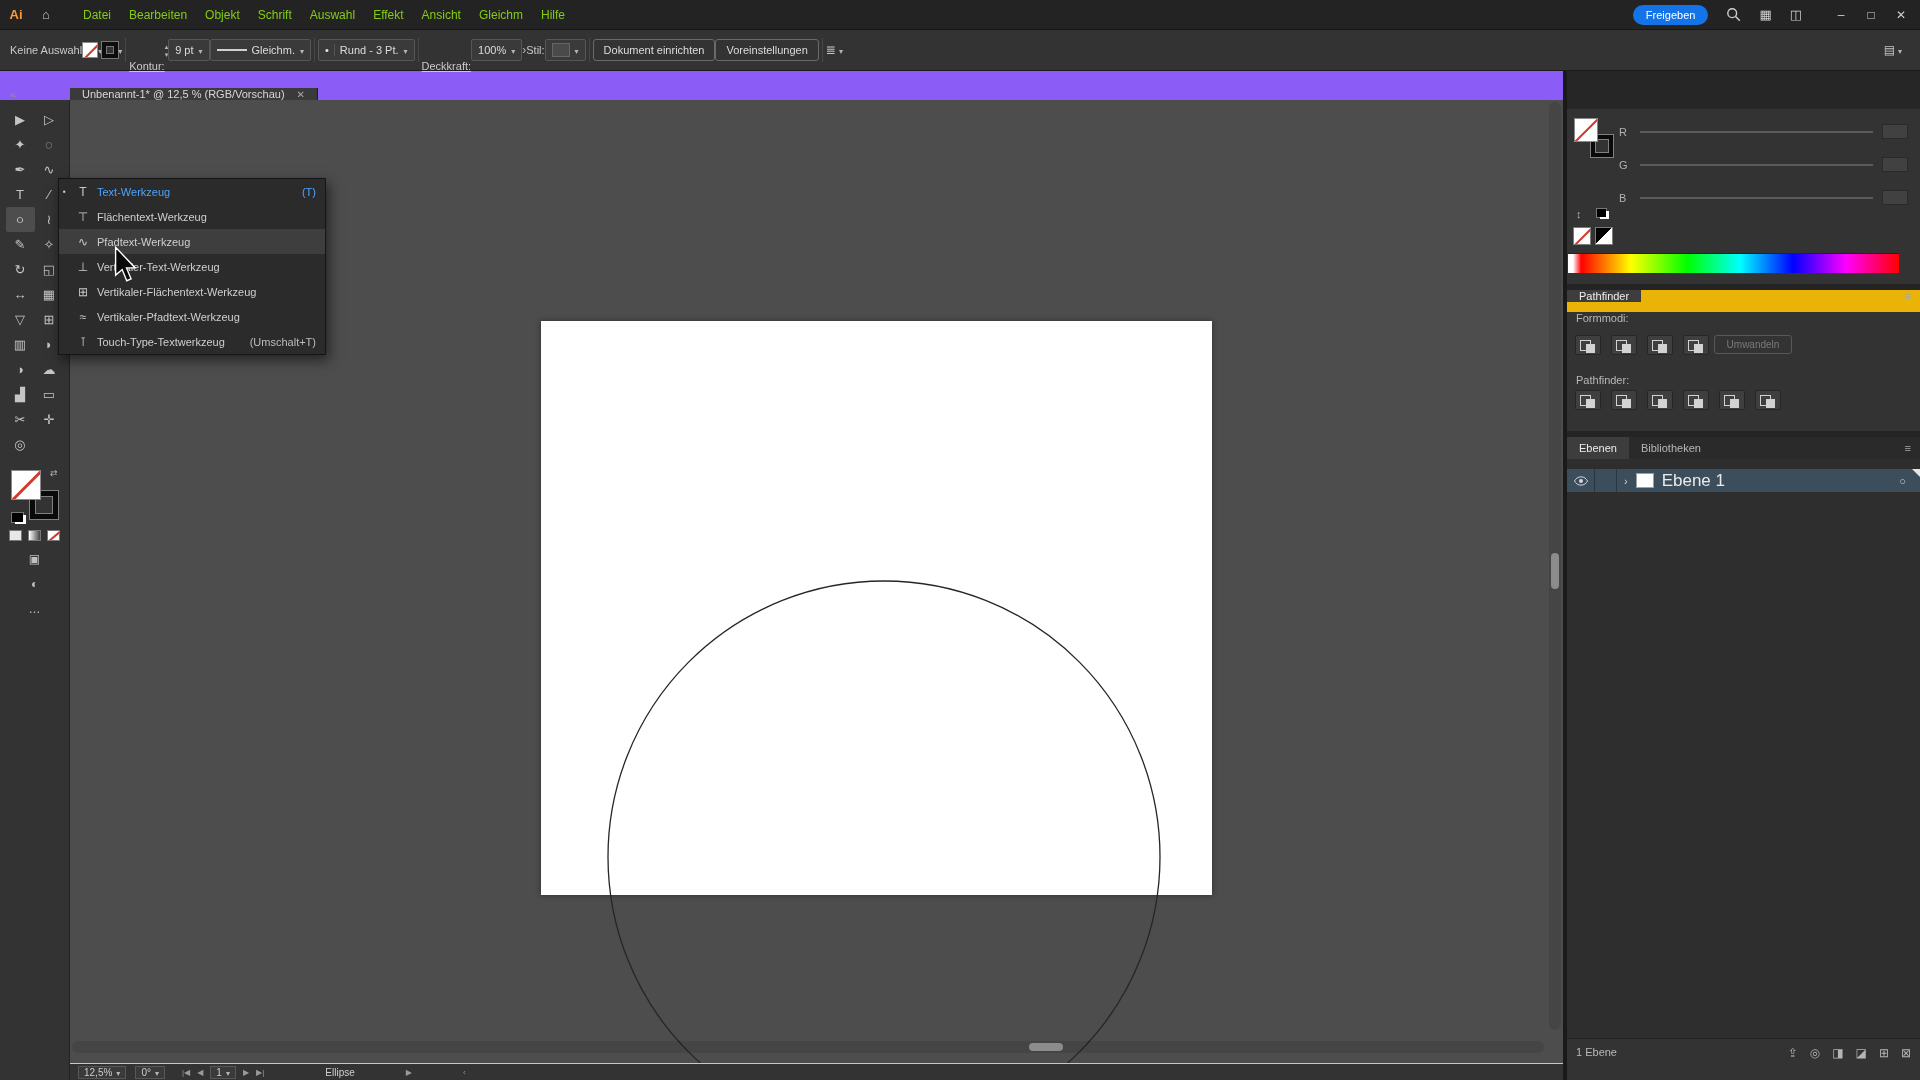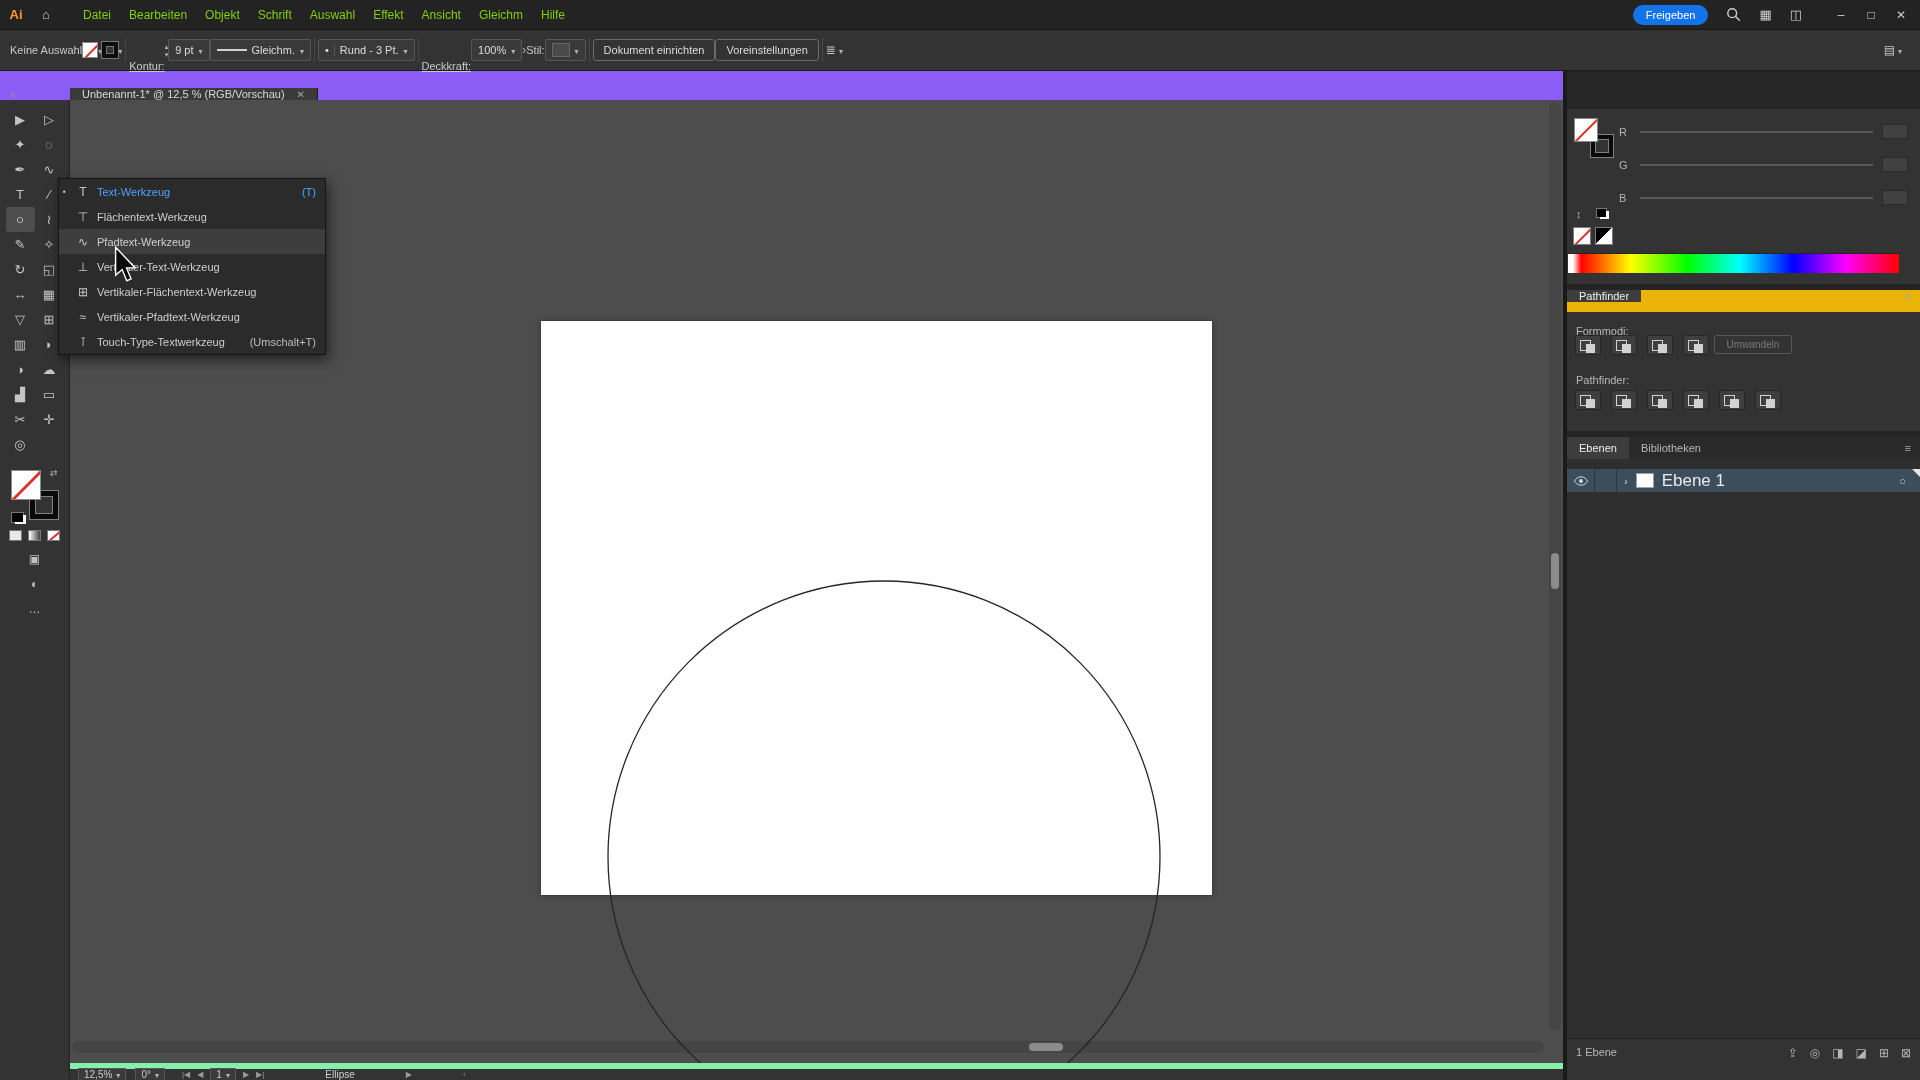--- a/index.html
+++ b/index.html
@@ -68,21 +68,21 @@
   
   .canvas{position:absolute;left:70px;top:100px;width:1493px;height:963px;background:#4d4d4d;overflow:hidden;}
   .artboard{position:absolute;left:471px;top:221px;width:671px;height:574px;background:#fff;box-shadow:0 0 6px rgba(0,0,0,.4);}
   .shape-layer{position:absolute;left:0;top:0;}
   .vscroll{position:absolute;right:2px;top:2px;width:12px;height:928px;background:rgba(0,0,0,.10);border-radius:6px;}
   .vthumb{position:absolute;left:2px;top:451px;width:8px;height:36px;background:#8c8c8c;border-radius:4px;}
   .hscroll{position:absolute;left:2px;bottom:10px;height:12px;width:1472px;background:rgba(0,0,0,.10);border-radius:6px;}
   .hthumb{position:absolute;top:2px;left:957px;width:34px;height:8px;background:#8c8c8c;border-radius:4px;}
 
   
-  .statusbar{position:absolute;left:70px;top:1063px;width:1493px;height:17px;background:#333;border-top:6px solid #86efac;display:flex;align-items:center;gap:9px;padding:0 8px;font-size:10px;z-index:9;}
+  .statusbar{position:absolute;left:70px;top:1063px;width:1493px;height:17px;background:#333;border-top:1px solid #86efac;display:flex;align-items:center;gap:9px;padding:0 8px;font-size:10px;z-index:9;}
   .sb-box{display:flex;align-items:center;gap:4px;border:1px solid #575757;background:#3a3a3a;height:13px;padding:0 5px;color:#ccc;}
   .sb-icon{color:#9a9a9a;font-size:8px;}
   .sb-tool{color:#cfcfcf;margin-left:52px;}
   .sb-nav{display:flex;align-items:center;gap:7px;margin-left:8px;color:#9a9a9a;}
   .sb-play{margin-left:42px;color:#9a9a9a;font-size:8px;}
 
   
   .rightcol{position:absolute;left:1567px;top:71px;width:353px;bottom:0;background:#262626;z-index:10;}
   .ptabs{position:absolute;left:0;top:7px;width:100%;height:31px;background:#2a2a2a;display:flex;align-items:stretch;}
   .ptab{padding:0 12px;display:flex;align-items:center;color:#b8b8b8;font-size:11px;cursor:default;}
@@ -108,21 +108,21 @@
   .cb-none{position:absolute;left:6px;top:118px;width:18px;height:18px;background:#fff;border:1px solid #7a7a7a;overflow:hidden;}
   .cb-none::after{content:"";position:absolute;left:-4px;top:7px;width:28px;height:2px;background:#d23a2e;transform:rotate(-45deg);}
   .cb-bw{position:absolute;left:28px;top:118px;width:18px;height:18px;background:linear-gradient(135deg,#000 50%,#fff 50%);border:1px solid #7a7a7a;}
   .spectrum{position:absolute;left:1px;top:144px;width:331px;height:20px;border-top:1px solid #242424;
     background:linear-gradient(to right,#fff 0 1.5%,#f00 4%,#ff0 19%,#0f0 36%,#0ff 52%,#00f 68%,#f0f 84%,#f00 100%);}
 
   .gap1{position:absolute;left:0;top:213px;width:100%;height:6px;background:#242424;}
   .pfheader{position:absolute;left:0;top:219px;width:100%;height:22px;background:#eab308;display:flex;align-items:flex-start;}
   .pfbody{position:absolute;left:0;top:241px;width:100%;height:119px;background:#333;}
   .pf-label{position:absolute;left:9px;color:#b8b8b8;font-size:11px;}
-  .lbl-formmodi{top:13px;}
+  .lbl-formmodi{top:0;}
   .lbl-pathfinder{top:62px;}
   .shape-modes-row{position:absolute;left:8px;top:23px;display:flex;gap:10px;}
   .pathfinder-row{position:absolute;left:8px;top:78px;display:flex;gap:10px;}
   .pf-btn{width:26px;height:20px;background:#3f3f3f;border:1px solid #262626;border-radius:2px;position:relative;cursor:pointer;}
   .pf-btn::before{content:"";position:absolute;left:4px;top:4px;width:9px;height:9px;border:1px solid #d2d2d2;}
   .pf-btn::after{content:"";position:absolute;left:10px;top:8px;width:9px;height:9px;background:#d2d2d2;}
   .expand-btn{position:absolute;left:147px;top:23px;width:78px;height:19px;border:1px solid #585858;border-radius:3px;color:#7a7a7a;background:transparent;font-size:10px;}
 
   .gap2{position:absolute;left:0;top:360px;width:100%;height:6px;background:#242424;}
   .layerstabs{position:absolute;left:0;top:366px;width:100%;height:22px;background:#2a2a2a;display:flex;align-items:stretch;}

